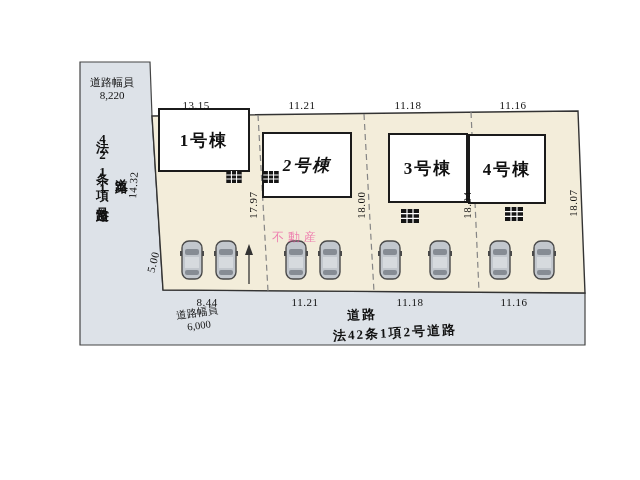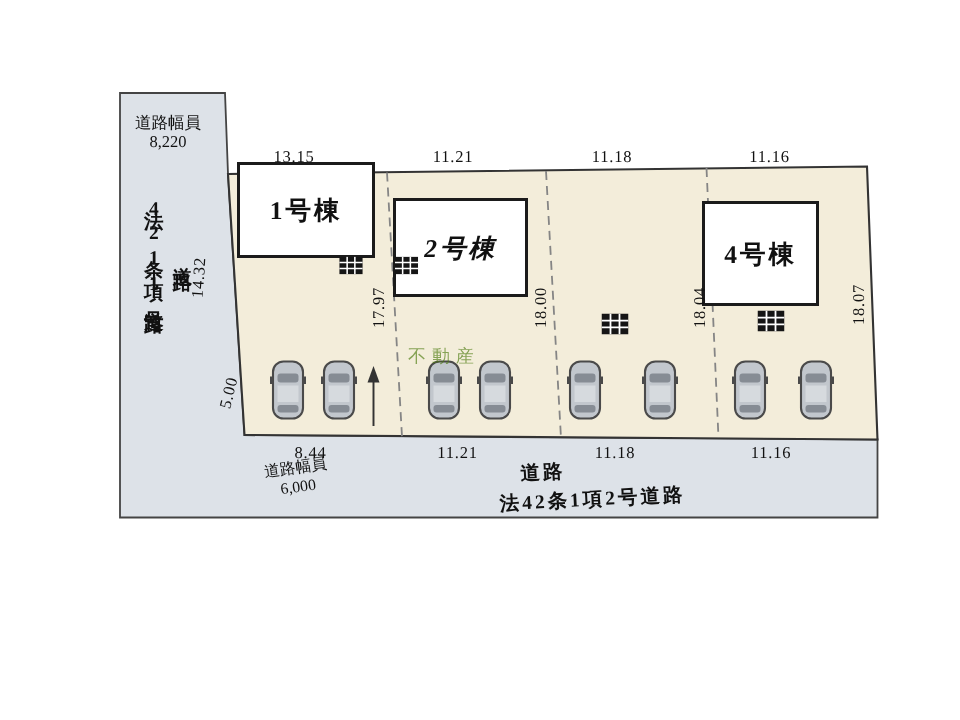--- a/index.html
+++ b/index.html
@@ -11,21 +11,21 @@
   .bldg-label{font-size:17px;font-weight:bold;letter-spacing:2px;white-space:nowrap;}
   .meter{position:absolute;z-index:2;line-height:0;}
   .txt{position:absolute;z-index:3;white-space:nowrap;}
   .dim{position:absolute;z-index:3;width:48px;text-align:center;font-size:11px;
        letter-spacing:.5px;white-space:nowrap;}
   .rot90{transform:rotate(-90deg);transform-origin:center;}
   .note{position:absolute;z-index:3;text-align:center;font-size:11px;line-height:13px;}
   .vtext{position:absolute;z-index:3;writing-mode:vertical-rl;text-orientation:upright;
          font-size:13px;font-weight:600;letter-spacing:3px;white-space:nowrap;}
   .roadlabel{font-size:13px;font-weight:600;letter-spacing:2px;text-align:center;}
-  .watermark{position:absolute;z-index:2;font-size:12px;color:#4d7c0f;opacity:.65;
+  .watermark{position:absolute;z-index:2;font-size:12px;color:#ec4899;opacity:.65;
              letter-spacing:4px;}
 </style>
 </head>
 <body>
 
 <div class="stage">
 
   <svg width="640" height="480" viewBox="0 0 640 480">
     <defs>
       <symbol id="car" viewBox="0 0 24 40">
@@ -63,20 +63,23 @@
     <use href="#car" x="428" y="240" width="24" height="40"></use>
     <use href="#car" x="488" y="240" width="24" height="40"></use>
     <use href="#car" x="532" y="240" width="24" height="40"></use>
   </svg>
 
   <div class="bldg" style="left:158px;top:108px;width:88px;height:60px;">
     <span class="bldg-label">1号棟</span>
   </div>
   <div class="bldg" style="left:262px;top:132px;width:86px;height:62px;font-style:italic;">
     <span class="bldg-label">2号棟</span>
+  </div>
+  <div class="bldg" style="left:388px;top:133px;width:76px;height:66px;">
+    <span class="bldg-label">3号棟</span>
   </div>
   <div class="bldg" style="left:468px;top:134px;width:74px;height:66px;">
     <span class="bldg-label">4号棟</span>
   </div>
 
   <div class="meter" style="left:226px;top:171px;">
     <svg width="16" height="12">
         <use href="#meter" width="16" height="12"></use>
       </svg>
     </div>

